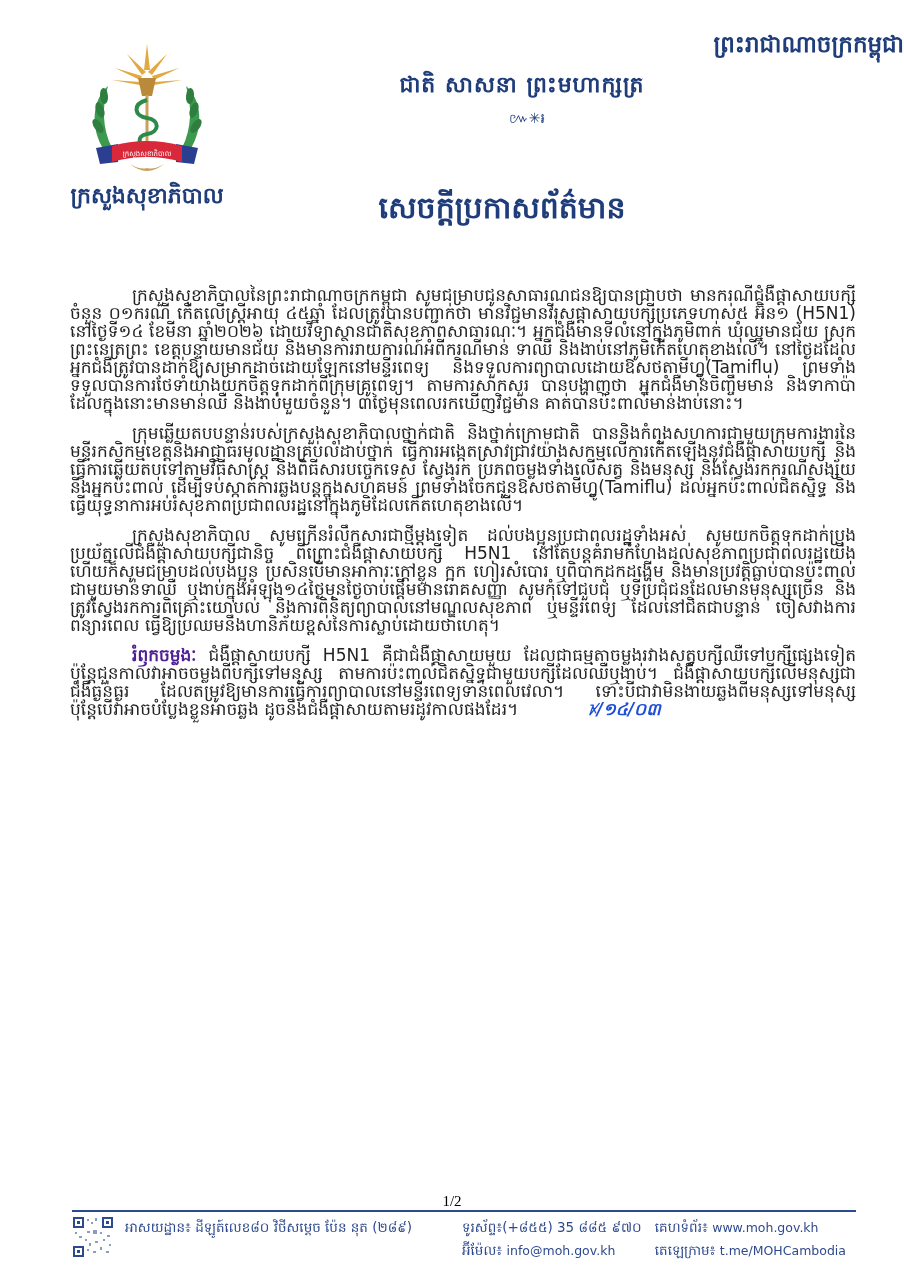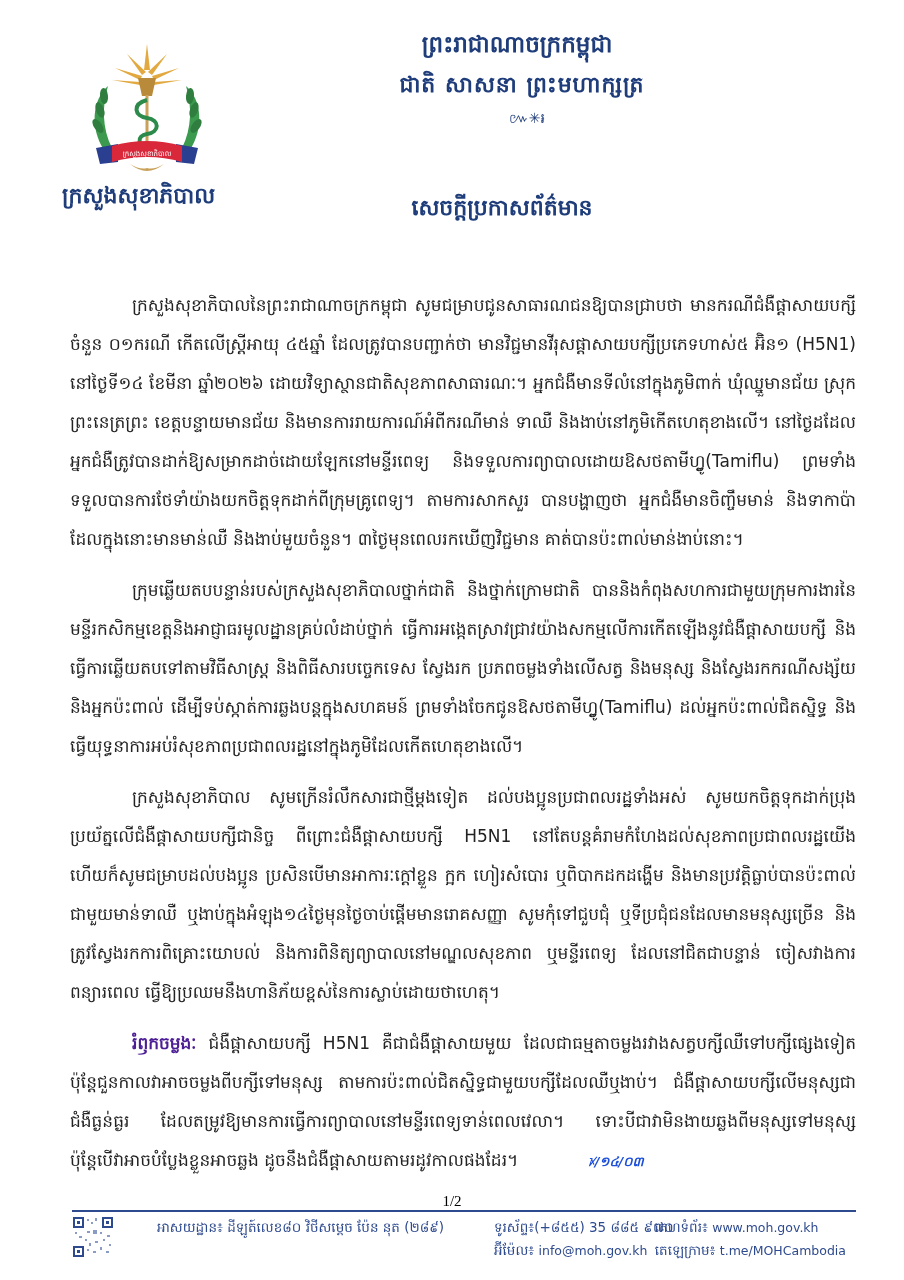--- a/index.html
+++ b/index.html
@@ -1,46 +1,46 @@
 <!DOCTYPE html>
 <html><head>
 <meta charset="utf-8">
 <style>
   html, body { margin:0; padding:0; background:#ffffff; }
   body { width:904px; height:1280px; position:relative; overflow:hidden;
          font-family: "DejaVu Sans", "Liberation Sans", sans-serif; color:#1a1a1a; }
   .page { position:absolute; inset:0; }
 
   
-  .logo-block { position:absolute; left:62px; top:40px; width:170px; text-align:left; }
+  .logo-block { position:absolute; left:62px; top:40px; width:170px; text-align:center; }
   .logo { width:130px; height:140px; margin:0 auto; position:relative; }
   .logo svg { width:130px; height:140px; }
   .ministry-name { font-size:22px; font-weight:bold; color:#1f3d7a; margin-top:2px; white-space:nowrap; }
 
   .kingdom { position:absolute; left:0; right:0; top:30px; text-align:center; color:#1f3d7a; }
-  .kingdom .k1 { font-size:23px; font-weight:bold; padding-left:130px; }
+  .kingdom .k1 { font-size:23px; font-weight:bold; padding-left:130px;text-align:right; }
   .kingdom .k2 { font-size:22px; font-weight:bold; padding-left:140px; margin-top:8px; letter-spacing:1px; }
   .kingdom .k3 { font-size:14px; padding-left:150px; margin-top:6px; color:#1f3d7a; }
 
   .titles { position:absolute; left:0; right:0; top:192px; text-align:center; color:#1f3d7a; }
-  .titles div { font-size:22px; font-weight:bold; line-height:32px; padding-left:100px; }
+  .titles div { font-size:30px; font-weight:bold; line-height:32px; padding-left:100px; }
 
   
   .body-text { position:absolute; left:70px; right:48px; top:286px; color:#222; }
-  .para { font-size:17px; line-height:39px; text-align:justify; text-indent:62px; margin:0 0 12px 0; }
+  .para { font-size:17px; line-height:18px; text-align:justify; text-indent:62px; margin:0 0 12px 0; }
   .para .lead { font-weight:bold; color:#4c1d95; }
-  .signature { display:inline-block; margin-left:8px; color:#1e4fd8; font-style:italic; font-weight:bold; font-size:13px; }
+  .signature { display:inline-block; margin-left:8px; color:#1e4fd8; font-style:italic; font-weight:bold; font-size:17px; }
 
   .page-num { position:absolute; left:0; right:0; top:1193px; text-align:center;
               font-family:"Liberation Serif", serif; font-size:15px; color:#000000; }
 
   
   .footer-rule { position:absolute; left:72px; right:48px; top:1210px; height:2px; background:#2e4a8e; }
   .qr { position:absolute; left:73px; top:1217px; width:40px; height:40px; }
-  .footer-col { position:absolute; top:1216px; font-size:13.5px; line-height:23px; color:#2e4a8e;margin-left:32px; }
+  .footer-col { position:absolute; top:1216px; font-size:13.5px; line-height:23px; color:#2e4a8e; }
   .fc1 { left:125px; }
   .fc2 { left:462px; }
   .fc3 { right:58px; text-align:left; }
   .footer-col .latin { font-family:"DejaVu Sans", sans-serif; font-size:12.5px; }
 </style>
 </head>
 <body>
 
 <div class="page">
 

